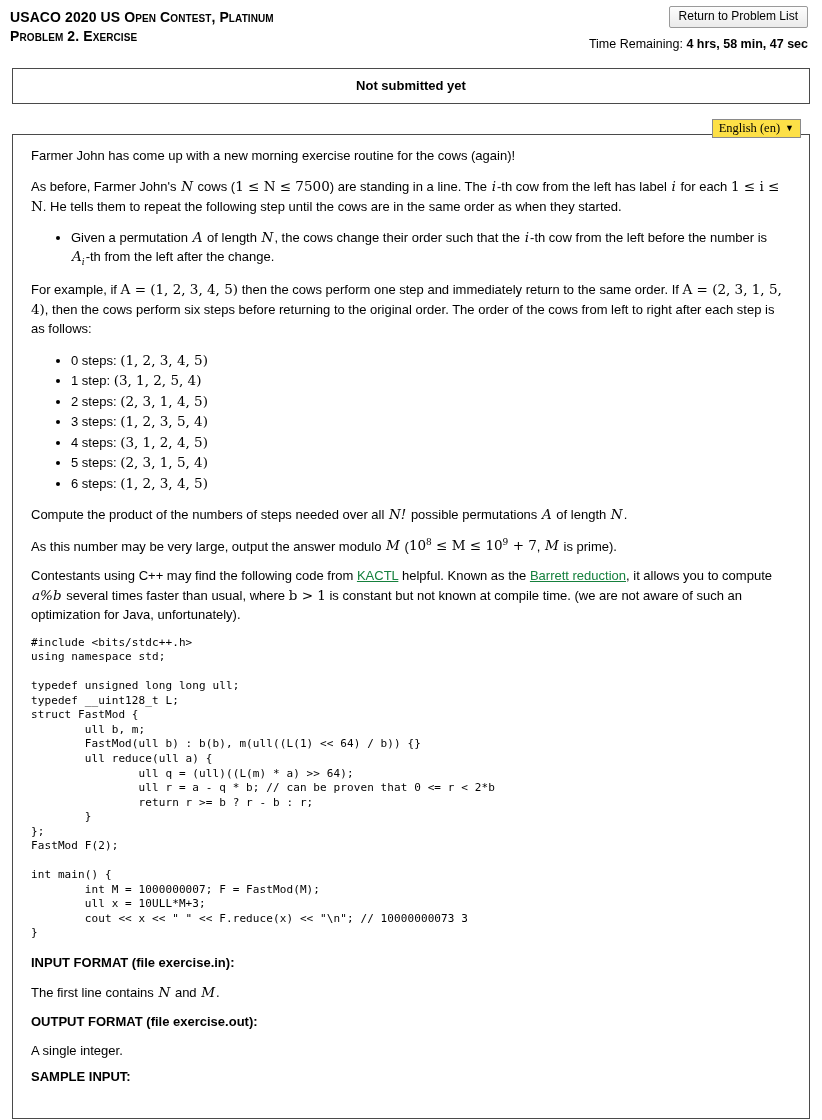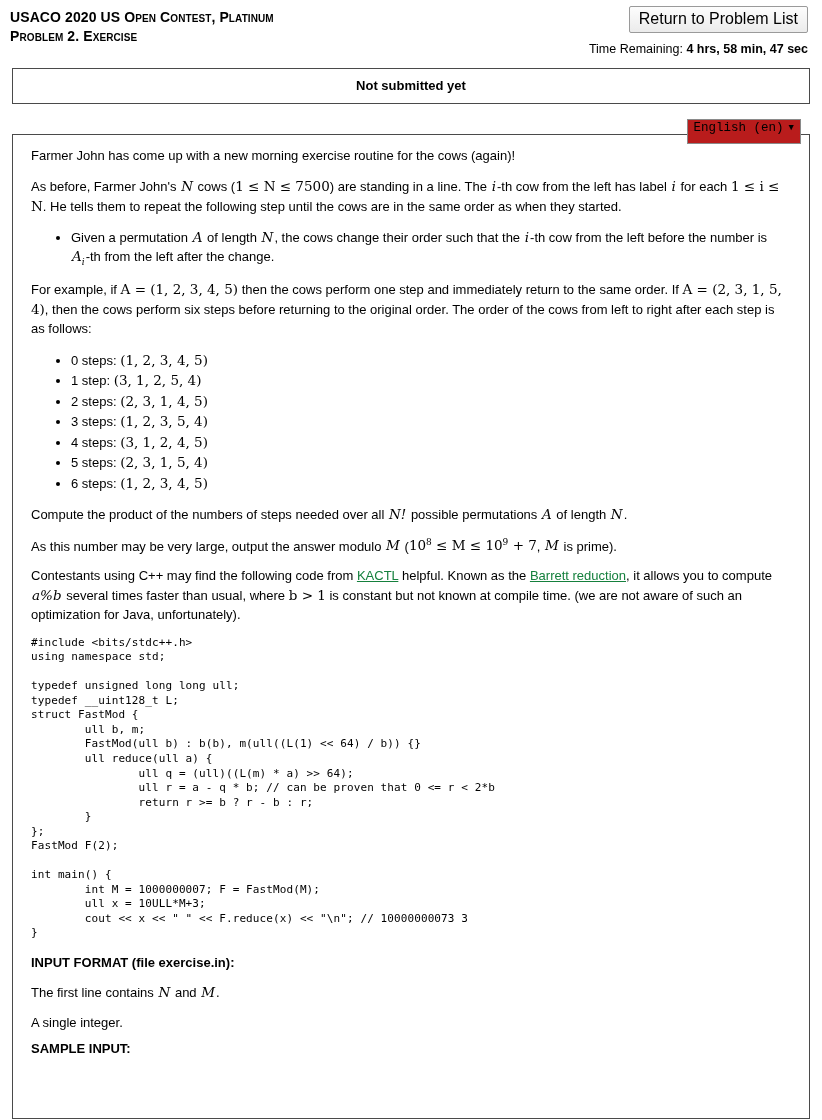--- a/index.html
+++ b/index.html
@@ -36,21 +36,21 @@
 
   .header-right {
     position: absolute;
     right: 14px;
     top: 6px;
     text-align: right;
   }
   .return-button {
     display: inline-block;
     font-family: "Liberation Sans", sans-serif;
-    font-size: 16px;
+    font-size: 12px;
     color: #000;
     background: linear-gradient(#fdfdfd, #ebebeb);
     border: 1px solid #9a9a9a;
     border-radius: 2px;
     padding: 3px 9px 4px 9px;
     line-height: 1.1;
     cursor: pointer;
   }
   .time-remaining {
     margin-top: 9px;
@@ -75,25 +75,25 @@
   .lang-wrap {
     position: relative;
     height: 14px;
     margin: 16px 12px 0 12px;
   }
   .lang-select {
     position: absolute;
     right: 9px;
     top: -1px;
     z-index: 5;
-    background: #b91c1c;
+    background: #fde047;
     border: 1px solid #8a8a8a;
-    font-family: Liberation Mono, monospace;
+    font-family: Liberation Serif, serif;
     font-size: 12.5px;
-    padding: 1px 6px 8px 6px;
+    padding: 1px 6px 2px 6px;
     line-height: 1.15;
     white-space: nowrap;
     cursor: pointer;
   }
   .lang-select .caret { font-size: 9px; margin-left: 5px; position: relative; top: -1px; }
 
   
   .problem-box {
     position: relative;
     margin: 0 12px;
@@ -312,19 +312,20 @@
 }</pre>
 
   <h4 class="section-head">INPUT FORMAT (file exercise.in):</h4>
   <p class="para">
     <span>The first line contains</span>
     <span class="m">N</span>
     <span>and</span>
     <span class="m">M</span><span>.</span>
   </p>
 
+  <h4 class="section-head">OUTPUT FORMAT (file exercise.out):</h4>
   <p class="para tight">
     <span>A single integer.</span>
   </p>
 
   <h4 class="section-head sample">SAMPLE INPUT:</h4>
 
 </div>
 
 </body></html>

